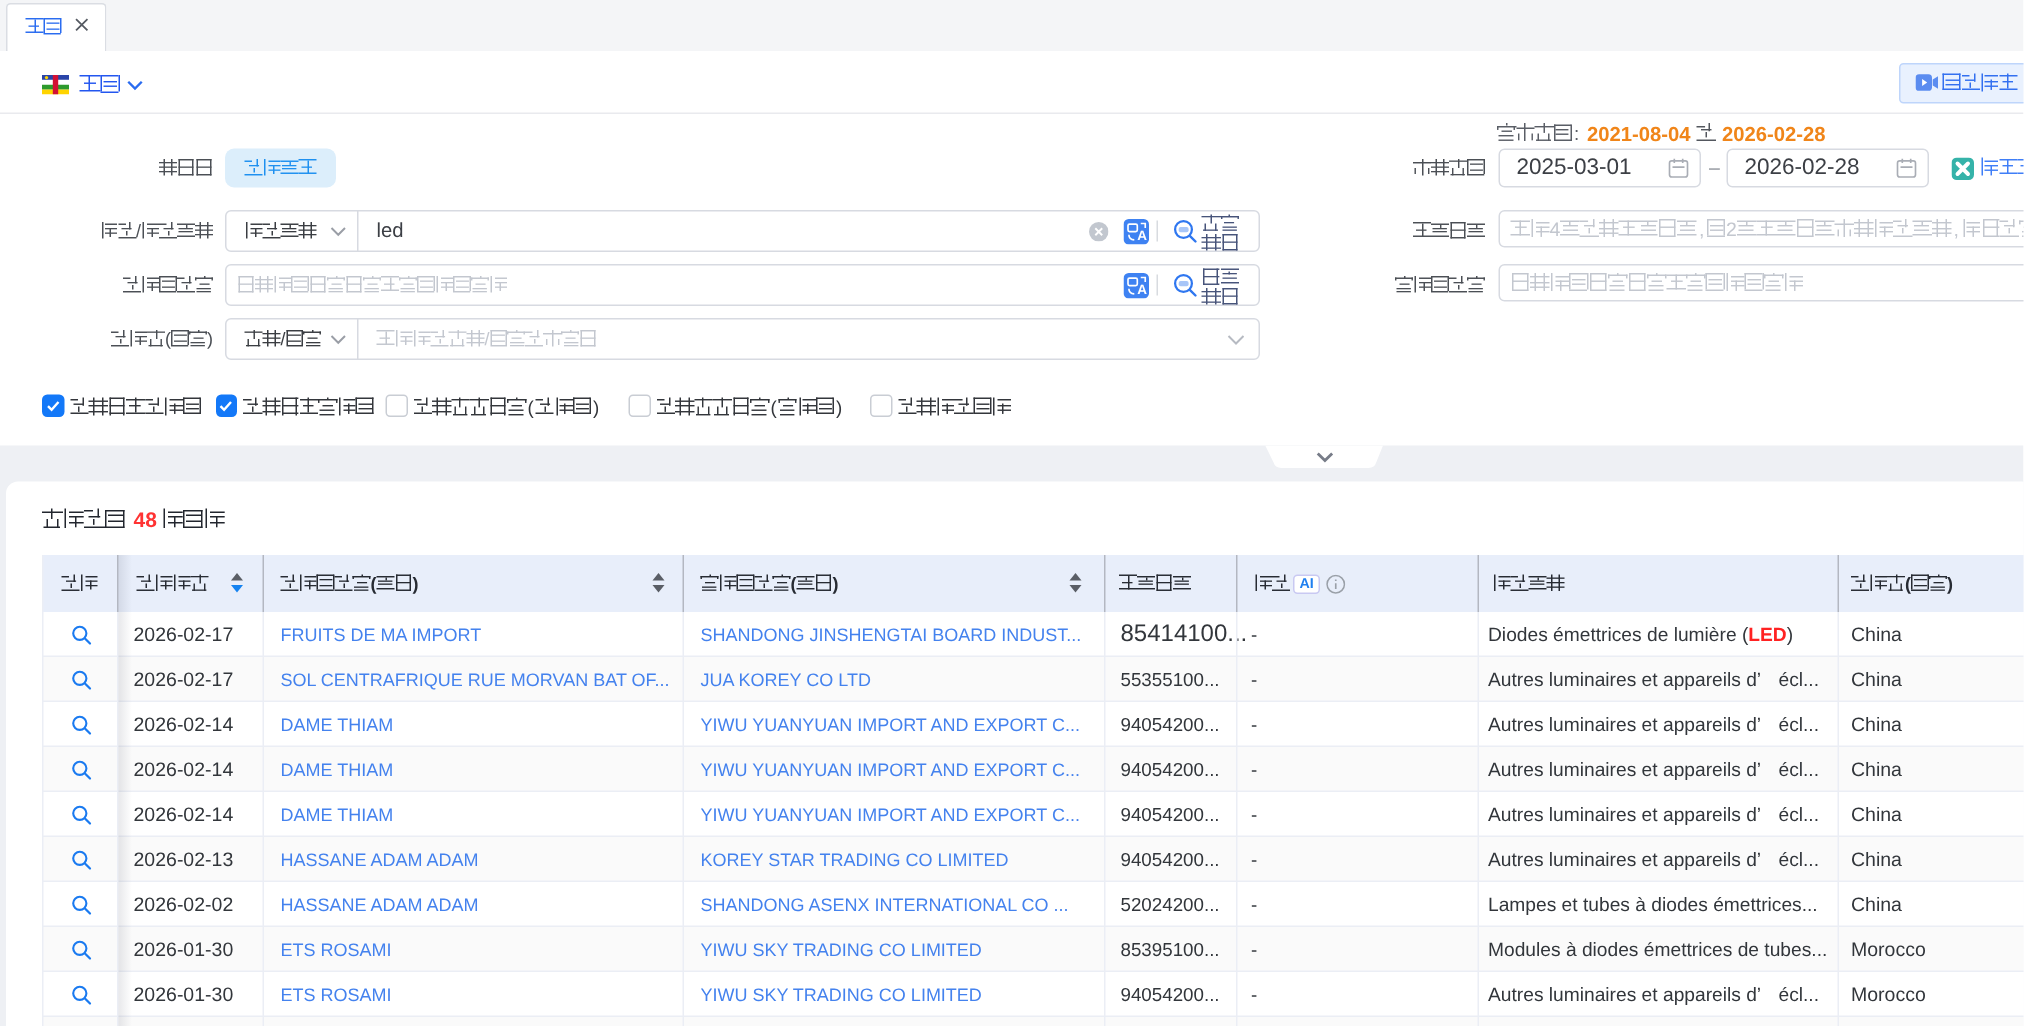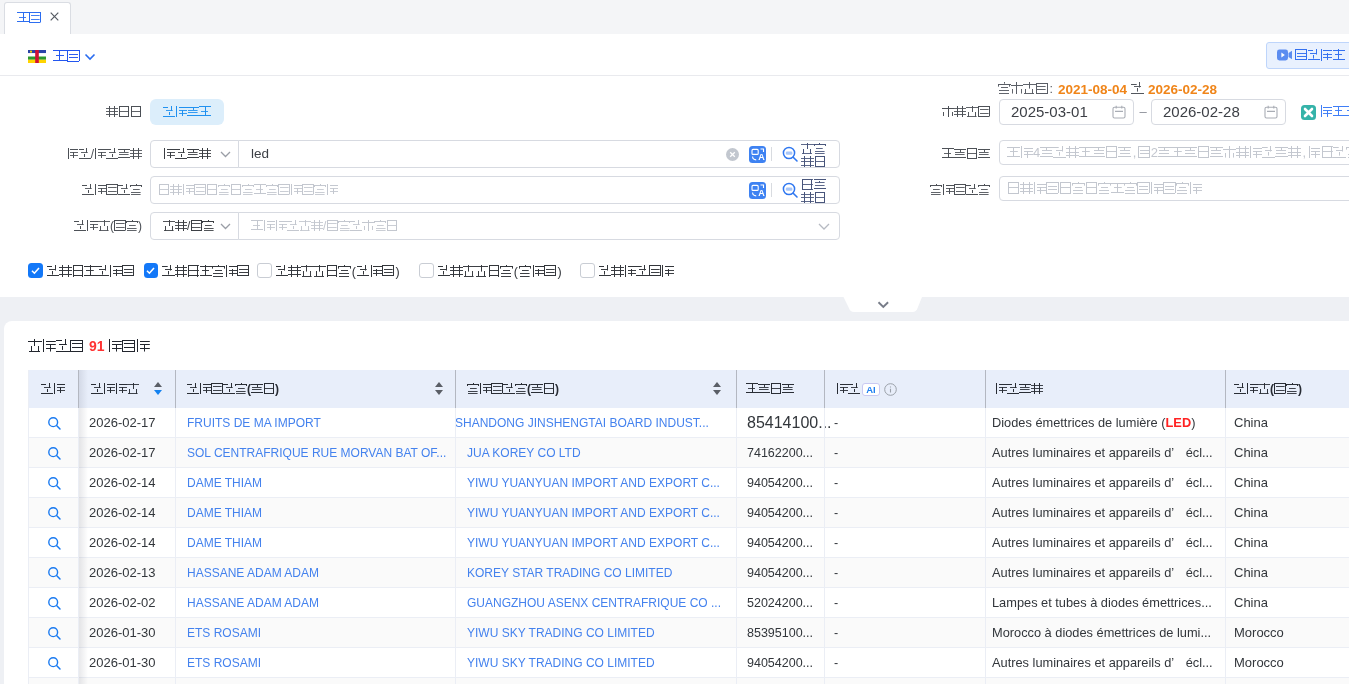--- a/index.html
+++ b/index.html
@@ -150,21 +150,21 @@
 <div class="a" style="left:437.6px;top:264.5px;font-size:12.5px;color:#33363b"><i class="h h7"></i><i class="h h8"></i><i class="h h9"></i><i class="h h9"></i><i class="h h4"></i><i class="h h6"></i><i class="fw">(</i><i class="h h6"></i><i class="h h5"></i><i class="h h0"></i><i class="fw">)</i></div>
 <div class="a" style="left:580.0px;top:263px;width:14.5px;height:14.5px;background:#fff;border:1px solid #c9cdd4;border-radius:3px"></div>
 <div class="a" style="left:598.6px;top:264.5px;font-size:12.5px;color:#33363b"><i class="h h7"></i><i class="h h8"></i><i class="h h5"></i><i class="h h7"></i><i class="h h0"></i><i class="h h5"></i></div>
 <div class="a" style="left:0;top:297px;width:1349px;height:387px;background:#eef0f4"></div>
 <svg class="a" style="left:843px;top:297px" width="80" height="17" viewBox="0 0 80 17">
     <path d="M0.5 0 H79 L74.6 11 A5.6 5.6 0 0 1 69.3 15 H11.2 A5.6 5.6 0 0 1 5.9 11 Z" fill="#fff"></path>
     <path d="M35.5 5.3 L40.3 10 L45.1 5.3" fill="none" stroke="#777c88" stroke-width="1.9"></path>
   </svg>
 <div class="a" style="left:4px;top:321px;width:1352px;height:363px;background:#fff;border-radius:8px 8px 0 0"></div>
 <div class="a" style="left:28px;top:338px;font-size:14px;font-weight:bold;color:#22262e"><i class="h h9"></i><i class="h h5"></i><i class="h h7"></i><i class="h h0"></i></div>
-<div class="a" style="left:89px;top:338px;font-size:14px;font-weight:bold;color:#f33">91</div>
+<div class="a" style="left:89px;top:338px;font-size:14px;font-weight:bold;color:#f33">48</div>
 <div class="a" style="left:108px;top:338px;font-size:14px;font-weight:bold;color:#22262e"><i class="h h5"></i><i class="h h0"></i><i class="h h5"></i></div>
 <div class="a" style="left:28px;top:370px;width:1432px;height:38px;background:#e8eefa"></div>
 <div class="a" style="left:41px;top:382px;font-size:12px;font-weight:bold;color:#272b33"><i class="h h7"></i><i class="h h5"></i></div>
 <div class="a" style="left:91px;top:382px;font-size:12px;font-weight:bold;color:#272b33"><i class="h h7"></i><i class="h h5"></i><i class="h h5"></i><i class="h h9"></i></div>
 <div class="a" style="left:187px;top:382px;font-size:12px;font-weight:bold;color:#272b33"><i class="h h7"></i><i class="h h5"></i><i class="h h0"></i><i class="h h7"></i><i class="h h6"></i>(<i class="h h1"></i><i class="h h4"></i>)</div>
 <div class="a" style="left:467px;top:382px;font-size:12px;font-weight:bold;color:#272b33"><i class="h h6"></i><i class="h h5"></i><i class="h h0"></i><i class="h h7"></i><i class="h h6"></i>(<i class="h h1"></i><i class="h h4"></i>)</div>
 <div class="a" style="left:746px;top:382px;font-size:12px;font-weight:bold;color:#272b33"><i class="h h3"></i><i class="h h1"></i><i class="h h4"></i><i class="h h1"></i></div>
 <div class="a" style="left:836px;top:382px;font-size:12px;font-weight:bold;color:#272b33"><i class="h h5"></i><i class="h h7"></i></div>
 <div class="a" style="left:862px;top:383px;width:18px;height:13px;border:1px solid #c9c9f2;border-radius:3px;background:#fff;text-align:center;font-size:9.5px;font-weight:bold;line-height:11px;color:#2080f0">AI</div>
 <svg class="a" style="left:883.5px;top:383px" width="13" height="13" viewBox="0 0 13 13">
@@ -186,34 +186,34 @@
 <div class="a" style="left:824px;top:370px;width:1px;height:38px;background:#b3b7c1"></div>
 <div class="a" style="left:985px;top:370px;width:1px;height:38px;background:#b3b7c1"></div>
 <div class="a" style="left:1225px;top:370px;width:1px;height:38px;background:#b3b7c1"></div>
 <div class="a" style="left:28px;top:408px;width:1432px;height:30px;background:#fff;border-bottom:1px solid #ebeef5"></div>
 <svg class="a" style="left:47px;top:416px" width="15" height="15" viewBox="0 0 15 15">
     <circle cx="6.2" cy="6.2" r="4.4" fill="none" stroke="#1a7af0" stroke-width="1.4"></circle>
     <path d="M9.8 9.8 L13 13" stroke="#1a7af0" stroke-width="1.5" stroke-linecap="round"></path>
   </svg>
 <div class="a" style="left:89px;top:408px;font-size:13px;line-height:30px;color:#32363b">2026-02-17</div>
 <div class="a lnk" style="left:187px;top:408px;font-size:12px;line-height:30px">FRUITS DE MA IMPORT</div>
-<div class="a lnk" style="left:455px;top:408px;font-size:12px;line-height:30px">SHANDONG JINSHENGTAI BOARD INDUST...</div>
+<div class="a lnk" style="left:467px;top:408px;font-size:12px;line-height:30px">SHANDONG JINSHENGTAI BOARD INDUST...</div>
 <div class="a" style="left:747px;top:408px;font-size:16px;line-height:30px;color:#32363b">85414100...</div>
 <div class="a" style="left:834px;top:408px;font-size:12.5px;line-height:30px;color:#32363b">-</div>
 <div class="a" style="left:992px;top:408px;font-size:12.8px;line-height:30px;color:#32363b">Diodes émettrices de lumière (<b style="color:#f22">LED</b>)</div>
 <div class="a" style="left:1234px;top:408px;font-size:13px;line-height:30px;color:#32363b">China</div>
 <div class="a" style="left:28px;top:438px;width:1432px;height:30px;background:#fafafa;border-bottom:1px solid #ebeef5"></div>
 <svg class="a" style="left:47px;top:446px" width="15" height="15" viewBox="0 0 15 15">
     <circle cx="6.2" cy="6.2" r="4.4" fill="none" stroke="#1a7af0" stroke-width="1.4"></circle>
     <path d="M9.8 9.8 L13 13" stroke="#1a7af0" stroke-width="1.5" stroke-linecap="round"></path>
   </svg>
 <div class="a" style="left:89px;top:438px;font-size:13px;line-height:30px;color:#32363b">2026-02-17</div>
 <div class="a lnk" style="left:187px;top:438px;font-size:12px;line-height:30px">SOL CENTRAFRIQUE RUE MORVAN BAT OF...</div>
 <div class="a lnk" style="left:467px;top:438px;font-size:12px;line-height:30px">JUA KOREY CO LTD</div>
-<div class="a" style="left:747px;top:438px;font-size:12.5px;line-height:30px;color:#32363b">74162200...</div>
+<div class="a" style="left:747px;top:438px;font-size:12.5px;line-height:30px;color:#32363b">55355100...</div>
 <div class="a" style="left:834px;top:438px;font-size:12.5px;line-height:30px;color:#32363b">-</div>
 <div class="a" style="left:992px;top:438px;font-size:12.8px;line-height:30px;color:#32363b">Autres luminaires et appareils d’<i style="display:inline-block;width:8px"></i> écl...</div>
 <div class="a" style="left:1234px;top:438px;font-size:13px;line-height:30px;color:#32363b">China</div>
 <div class="a" style="left:28px;top:468px;width:1432px;height:30px;background:#fff;border-bottom:1px solid #ebeef5"></div>
 <svg class="a" style="left:47px;top:476px" width="15" height="15" viewBox="0 0 15 15">
     <circle cx="6.2" cy="6.2" r="4.4" fill="none" stroke="#1a7af0" stroke-width="1.4"></circle>
     <path d="M9.8 9.8 L13 13" stroke="#1a7af0" stroke-width="1.5" stroke-linecap="round"></path>
   </svg>
 <div class="a" style="left:89px;top:468px;font-size:13px;line-height:30px;color:#32363b">2026-02-14</div>
 <div class="a lnk" style="left:187px;top:468px;font-size:12px;line-height:30px">DAME THIAM</div>
@@ -258,36 +258,36 @@
 <div class="a" style="left:834px;top:558px;font-size:12.5px;line-height:30px;color:#32363b">-</div>
 <div class="a" style="left:992px;top:558px;font-size:12.8px;line-height:30px;color:#32363b">Autres luminaires et appareils d’<i style="display:inline-block;width:8px"></i> écl...</div>
 <div class="a" style="left:1234px;top:558px;font-size:13px;line-height:30px;color:#32363b">China</div>
 <div class="a" style="left:28px;top:588px;width:1432px;height:30px;background:#fff;border-bottom:1px solid #ebeef5"></div>
 <svg class="a" style="left:47px;top:596px" width="15" height="15" viewBox="0 0 15 15">
     <circle cx="6.2" cy="6.2" r="4.4" fill="none" stroke="#1a7af0" stroke-width="1.4"></circle>
     <path d="M9.8 9.8 L13 13" stroke="#1a7af0" stroke-width="1.5" stroke-linecap="round"></path>
   </svg>
 <div class="a" style="left:89px;top:588px;font-size:13px;line-height:30px;color:#32363b">2026-02-02</div>
 <div class="a lnk" style="left:187px;top:588px;font-size:12px;line-height:30px">HASSANE ADAM ADAM</div>
-<div class="a lnk" style="left:467px;top:588px;font-size:12px;line-height:30px">GUANGZHOU ASENX CENTRAFRIQUE CO ...</div>
+<div class="a lnk" style="left:467px;top:588px;font-size:12px;line-height:30px">SHANDONG ASENX INTERNATIONAL CO ...</div>
 <div class="a" style="left:747px;top:588px;font-size:12.5px;line-height:30px;color:#32363b">52024200...</div>
 <div class="a" style="left:834px;top:588px;font-size:12.5px;line-height:30px;color:#32363b">-</div>
 <div class="a" style="left:992px;top:588px;font-size:12.8px;line-height:30px;color:#32363b">Lampes et tubes à diodes émettrices...</div>
 <div class="a" style="left:1234px;top:588px;font-size:13px;line-height:30px;color:#32363b">China</div>
 <div class="a" style="left:28px;top:618px;width:1432px;height:30px;background:#fafafa;border-bottom:1px solid #ebeef5"></div>
 <svg class="a" style="left:47px;top:626px" width="15" height="15" viewBox="0 0 15 15">
     <circle cx="6.2" cy="6.2" r="4.4" fill="none" stroke="#1a7af0" stroke-width="1.4"></circle>
     <path d="M9.8 9.8 L13 13" stroke="#1a7af0" stroke-width="1.5" stroke-linecap="round"></path>
   </svg>
 <div class="a" style="left:89px;top:618px;font-size:13px;line-height:30px;color:#32363b">2026-01-30</div>
 <div class="a lnk" style="left:187px;top:618px;font-size:12px;line-height:30px">ETS ROSAMI</div>
 <div class="a lnk" style="left:467px;top:618px;font-size:12px;line-height:30px">YIWU SKY TRADING CO LIMITED</div>
 <div class="a" style="left:747px;top:618px;font-size:12.5px;line-height:30px;color:#32363b">85395100...</div>
 <div class="a" style="left:834px;top:618px;font-size:12.5px;line-height:30px;color:#32363b">-</div>
-<div class="a" style="left:992px;top:618px;font-size:12.8px;line-height:30px;color:#32363b">Morocco à diodes émettrices de lumi...</div>
+<div class="a" style="left:992px;top:618px;font-size:12.8px;line-height:30px;color:#32363b">Modules à diodes émettrices de tubes...</div>
 <div class="a" style="left:1234px;top:618px;font-size:13px;line-height:30px;color:#32363b">Morocco</div>
 <div class="a" style="left:28px;top:648px;width:1432px;height:30px;background:#fff;border-bottom:1px solid #ebeef5"></div>
 <svg class="a" style="left:47px;top:656px" width="15" height="15" viewBox="0 0 15 15">
     <circle cx="6.2" cy="6.2" r="4.4" fill="none" stroke="#1a7af0" stroke-width="1.4"></circle>
     <path d="M9.8 9.8 L13 13" stroke="#1a7af0" stroke-width="1.5" stroke-linecap="round"></path>
   </svg>
 <div class="a" style="left:89px;top:648px;font-size:13px;line-height:30px;color:#32363b">2026-01-30</div>
 <div class="a lnk" style="left:187px;top:648px;font-size:12px;line-height:30px">ETS ROSAMI</div>
 <div class="a lnk" style="left:467px;top:648px;font-size:12px;line-height:30px">YIWU SKY TRADING CO LIMITED</div>
 <div class="a" style="left:747px;top:648px;font-size:12.5px;line-height:30px;color:#32363b">94054200...</div>

